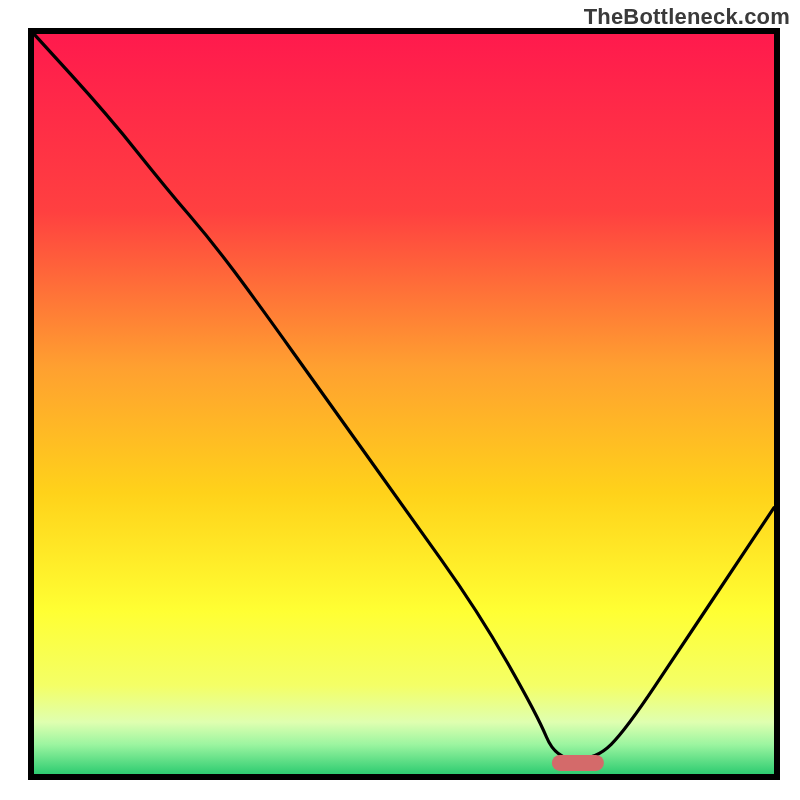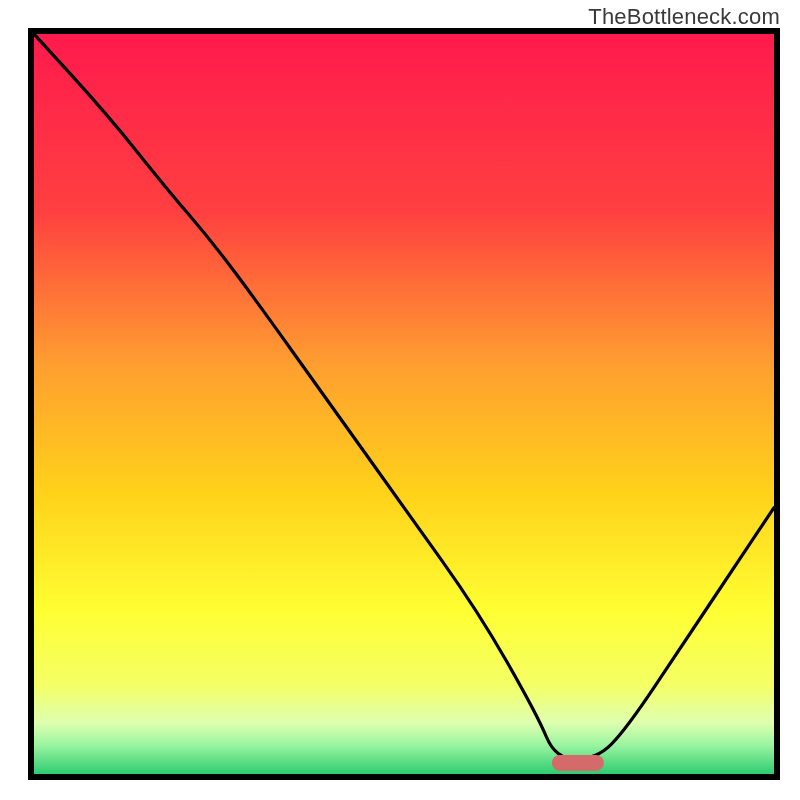--- a/index.html
+++ b/index.html
@@ -11,24 +11,24 @@
     font-family: Arial, Helvetica, sans-serif;
   }
   .stage {
     position: relative;
     width: 800px;
     height: 800px;
   }
   .watermark {
     position: absolute;
     top: 4px;
-    right: 20px;
+    right: 10px;
     color: #3a3a3a;
     font-size: 22px;
-    font-weight: 400;
+    font-weight: 700;
     letter-spacing: 0.2px;
     z-index: 5;
   }
   .plot {
     position: absolute;
     box-sizing: border-box;
   }
   .frame {
     position: absolute;
     background: #000;

